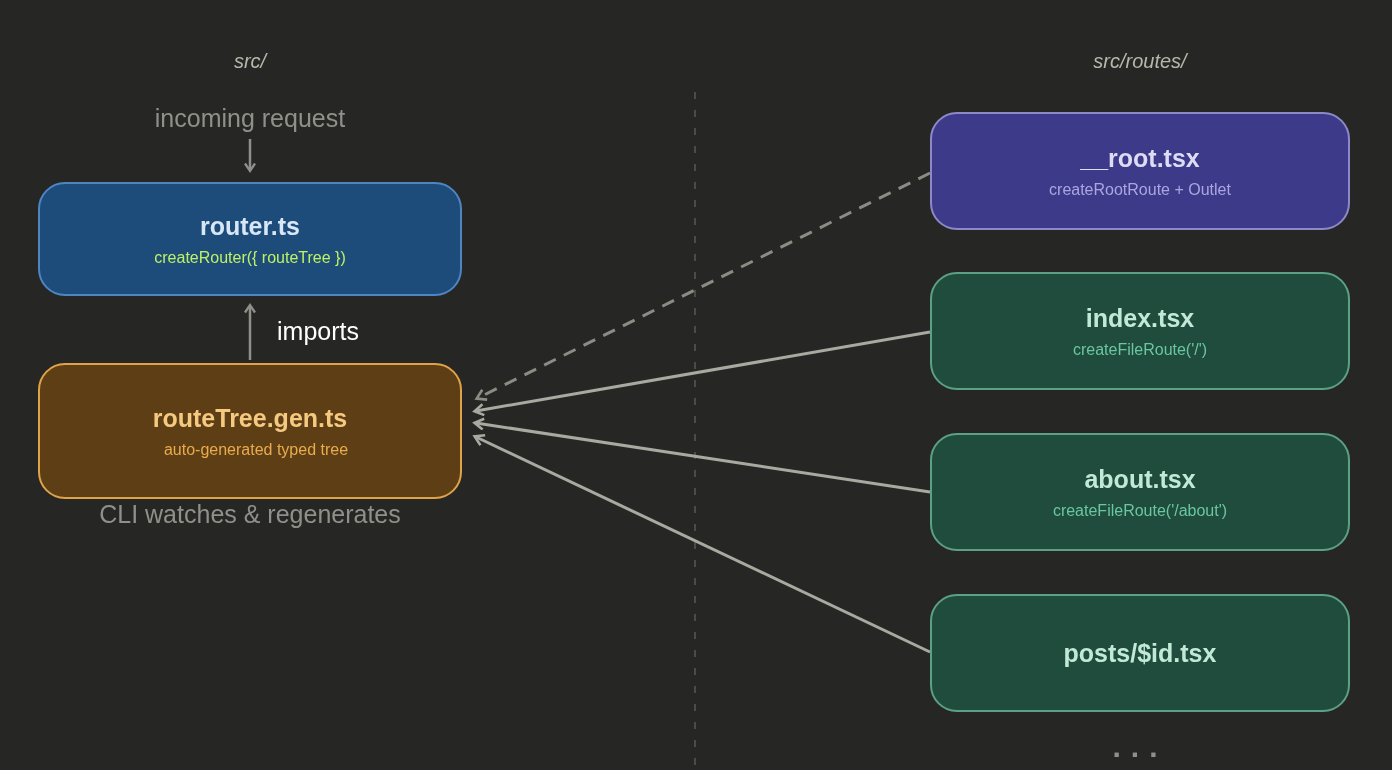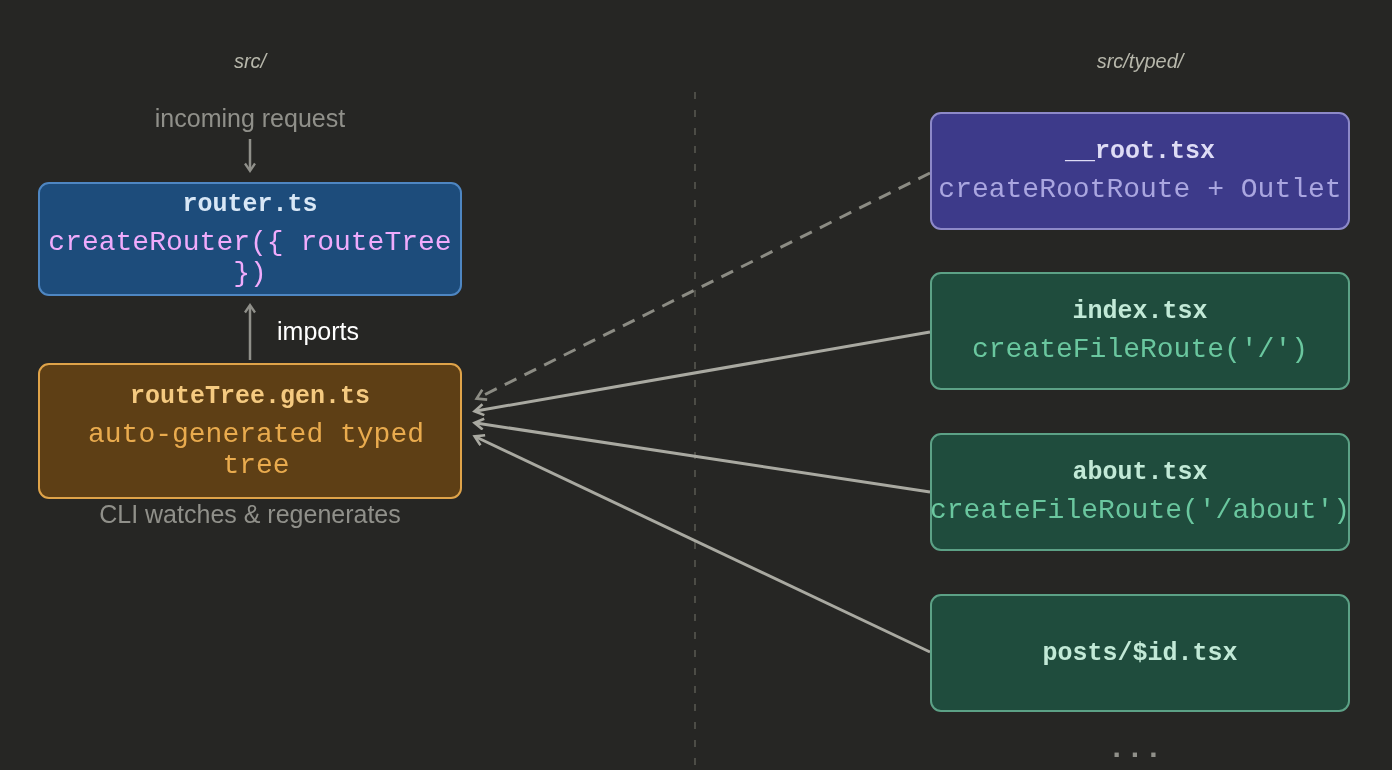--- a/index.html
+++ b/index.html
@@ -21,30 +21,30 @@
   .hdr-right { left:930px; width:420px; top:50px; }
   .incoming  { left:38px;  width:424px; top:104px; }
   .imports   { left:277px; top:317px; text-align:left; color:#ffffff; }
   .cli       { left:38px;  width:424px; top:500px; }
   .dots      {
     left:930px; width:420px; top:730px; font-size:30px; font-weight:700;
     letter-spacing:10px; color:#90908a;
   }
   .node {
     position:absolute; z-index:2; box-sizing:border-box;
-    border:2px solid; border-radius:11px;
+    border:2px solid; border-radius:27px;
     display:flex; flex-direction:column; align-items:center;
-    justify-content:center; gap:8px; text-align:center;font-family:Liberation Mono, monospace;
+    justify-content:center; gap:8px; text-align:center;
   }
   .node .t { font-weight:700; font-size:25px; }
-  .node .s { font-size:28px; }
+  .node .s { font-size:16px; }
   .n-router    { left:38px;  top:182px; width:424px; height:114px;
                  background:#1d4c7b; border-color:#4e86c2; }
   .n-router .t { color:#d8e7f6; }
-  .n-router .s { color:#f0abfc; }
+  .n-router .s { color:#bef264; }
   .n-routetree    { left:38px; top:363px; width:424px; height:136px;
                     background:#5e3f15; border-color:#dfa349; }
   .n-routetree .t { color:#f5ca80; }
   .n-routetree .s { color:#e9ab4e;margin-left:12px; }
   .n-root    { left:930px; top:112px; width:420px; height:118px;
                background:#3d3a8a; border-color:#8d89c8; }
   .n-root .t { color:#dedcf5; }
   .n-root .s { color:#aaa6e0; }
   .n-route   { left:930px; width:420px; height:118px;
                background:#1f4c3d; border-color:#5ca186; }
@@ -98,21 +98,21 @@
 
   <div class="lbl imports">imports</div>
 
   <div class="node n-routetree">
     <div class="t">routeTree.gen.ts</div>
     <div class="s">auto-generated typed tree</div>
   </div>
 
   <div class="lbl cli">CLI watches &amp; regenerates</div>
 
-  <div class="hdr hdr-right">src/typed/</div>
+  <div class="hdr hdr-right">src/routes/</div>
 
   <div class="node n-root">
     <div class="t">__root.tsx</div>
     <div class="s">createRootRoute + Outlet</div>
   </div>
 
   <div class="node n-route n-index">
     <div class="t">index.tsx</div>
     <div class="s">createFileRoute('/')</div>
   </div>

